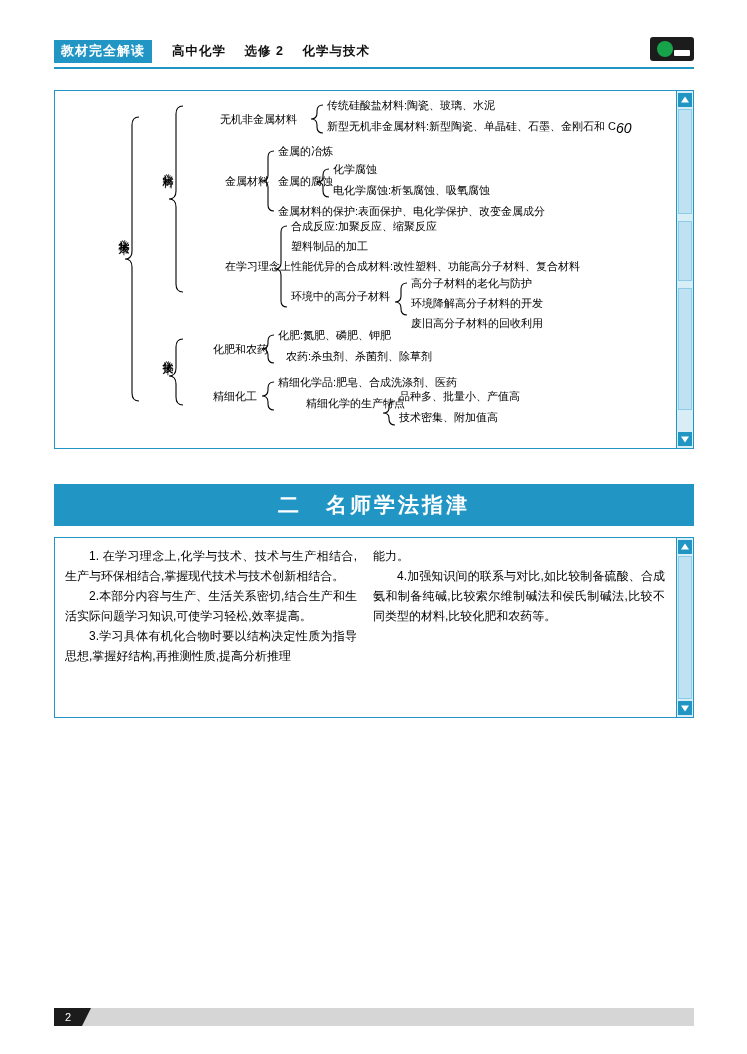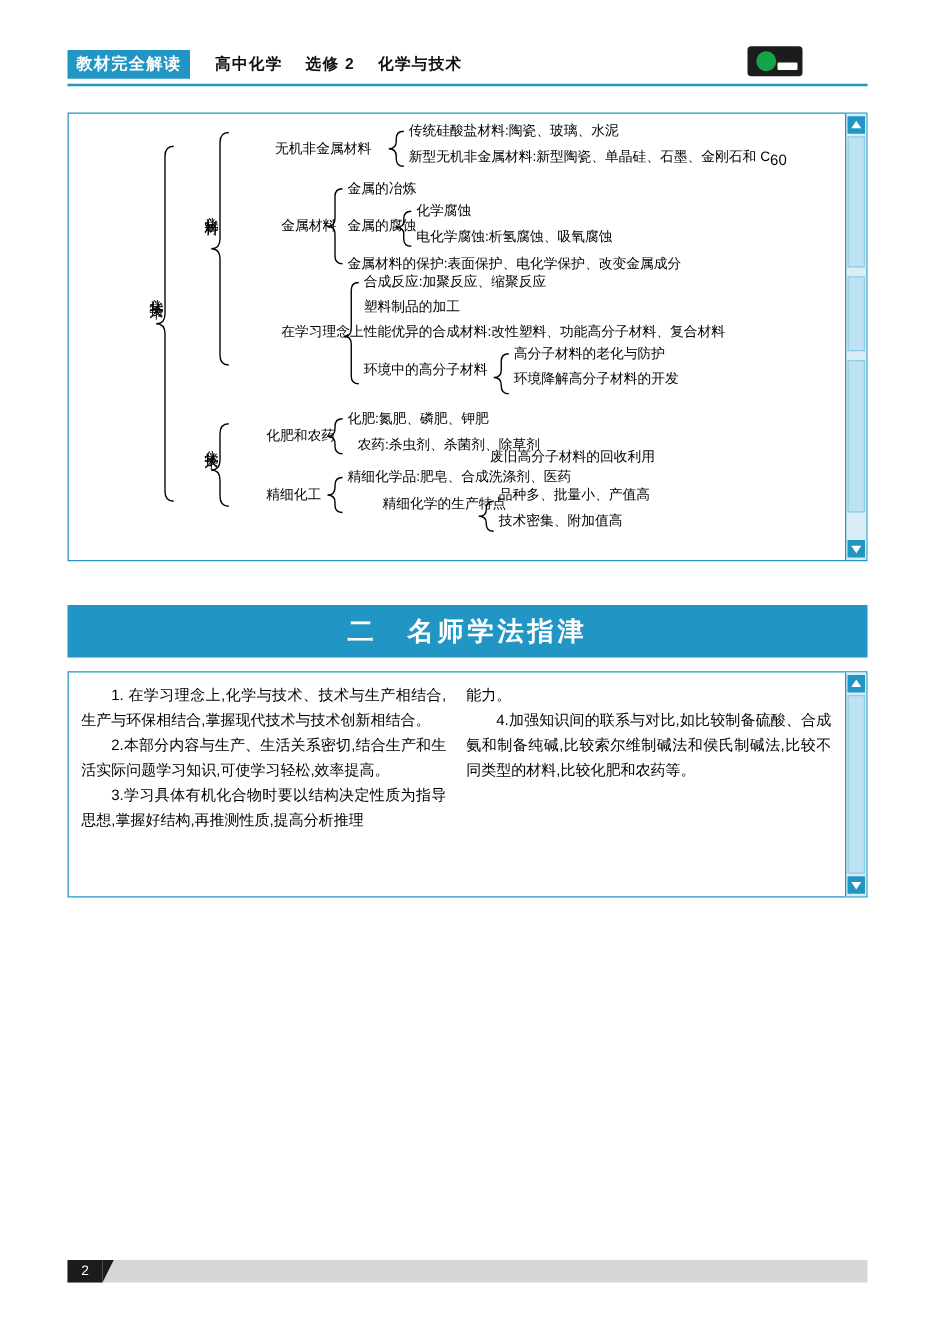--- a/index.html
+++ b/index.html
@@ -19,21 +19,21 @@
     top: 0; left: 0;
     width: 747px;
     height: 1054px;
   }
 
   
   .header {
     position: absolute;
     top: 40px;
     left: 54px;
-    width: 588px;
+    width: 640px;
     height: 26px;
   }
   .header-tag {
     display: inline-block;
     background: #2196c4;
     color: #ffffff;
     font-family: "Liberation Sans", sans-serif;
     font-weight: bold;
     font-size: 13px;
     letter-spacing: 1px;
@@ -142,21 +142,21 @@
   }
   .vlbl {
     position: absolute;
     writing-mode: vertical-rl;
     text-orientation: upright;
     white-space: nowrap;
     letter-spacing: 1px;
     line-height: 13px;
     font-size: 11px;
   }
-  .sub { font-size: 12px; vertical-align: sub; }
+  .sub { font-size: 14px; vertical-align: sub; font-style: italic; }
 
   
   .bsvg { position: absolute; }
 
   
   #section-title {
     position: absolute;
     top: 484px;
     left: 54px;
     width: 640px;
@@ -296,21 +296,21 @@
       <div class="lbl" style="left:278px; top:92px;">电化学腐蚀:析氢腐蚀、吸氧腐蚀</div>
       <div class="lbl" style="left:223px; top:113px;">金属材料的保护:表面保护、电化学保护、改变金属成分</div>
 
       <div class="lbl" style="left:170px; top:168px;">在学习理念上</div>
       <div class="lbl" style="left:236px; top:128px;">合成反应:加聚反应、缩聚反应</div>
       <div class="lbl" style="left:236px; top:148px;">塑料制品的加工</div>
       <div class="lbl" style="left:236px; top:168px;">性能优异的合成材料:改性塑料、功能高分子材料、复合材料</div>
       <div class="lbl" style="left:236px; top:198px;text-align:center;">环境中的高分子材料</div>
       <div class="lbl" style="left:356px; top:185px;">高分子材料的老化与防护</div>
       <div class="lbl" style="left:356px; top:205px;">环境降解高分子材料的开发</div>
-      <div class="lbl" style="left:337px; top:225px;margin-top:43px;">废旧高分子材料的回收利用</div>
+      <div class="lbl" style="left:356px; top:225px;">废旧高分子材料的回收利用</div>
 
       <div class="lbl" style="left:158px; top:251px;">化肥和农药</div>
       <div class="lbl" style="left:223px; top:237px;">化肥:氮肥、磷肥、钾肥</div>
       <div class="lbl" style="left:223px; top:258px;margin-left:8px;">农药:杀虫剂、杀菌剂、除草剂</div>
 
       <div class="lbl" style="left:158px; top:298px;">精细化工</div>
       <div class="lbl" style="left:223px; top:284px;">精细化学品:肥皂、合成洗涤剂、医药</div>
       <div class="lbl" style="left:223px; top:305px;margin-left:28px;">精细化学的生产特点</div>
       <div class="lbl" style="left:344px; top:298px;">品种多、批量小、产值高</div>
       <div class="lbl" style="left:344px; top:319px;">技术密集、附加值高</div>

